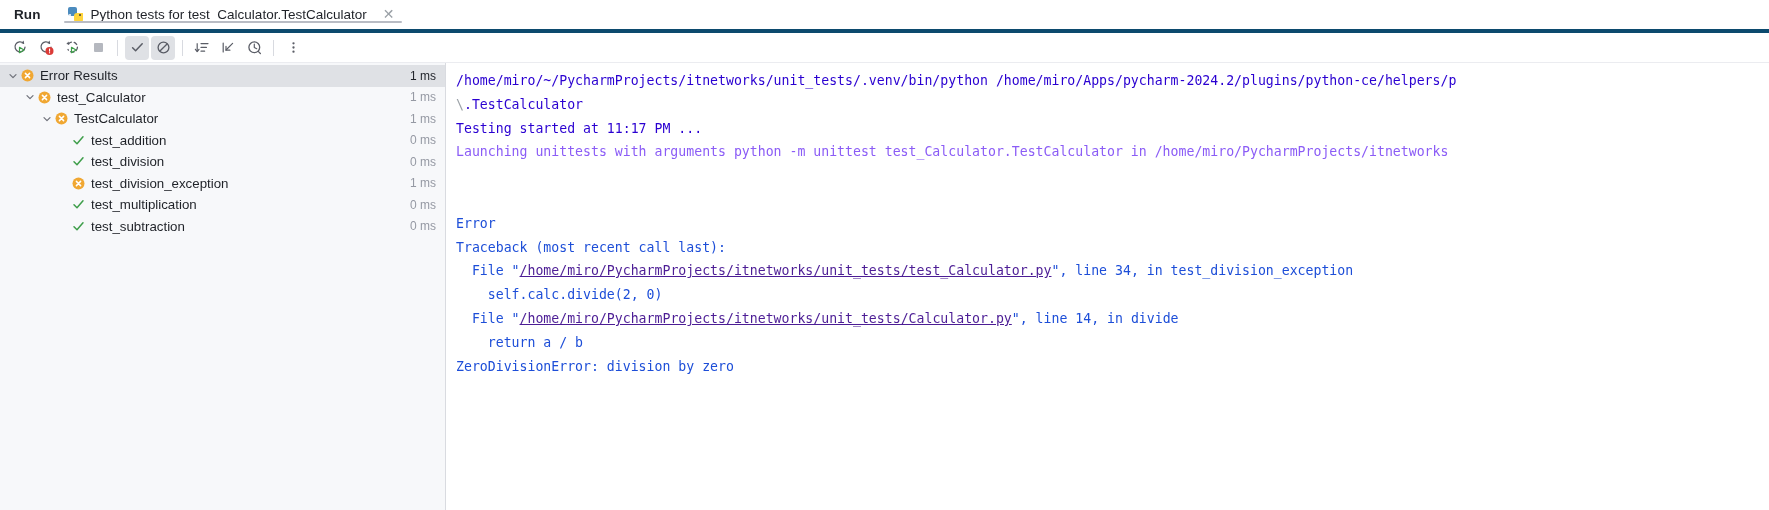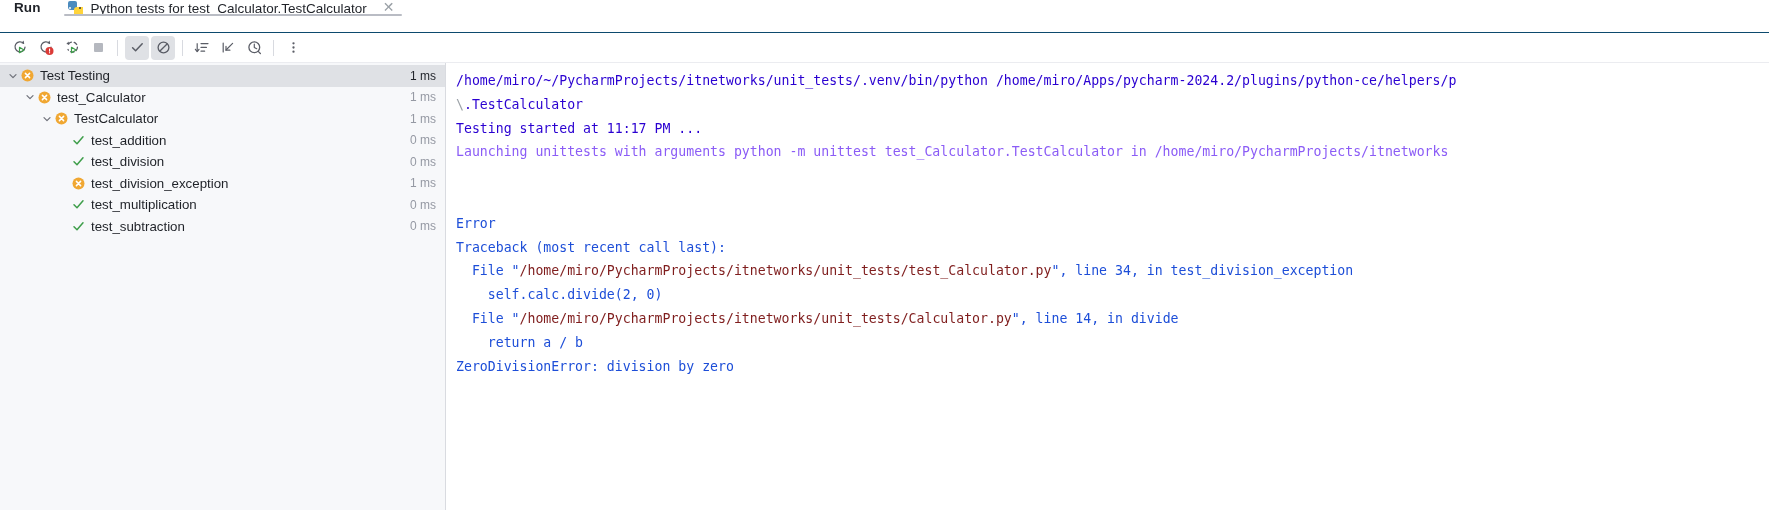--- a/index.html
+++ b/index.html
@@ -9,23 +9,23 @@
     background: #ffffff;
     font-family: "Liberation Sans", sans-serif;
     overflow: hidden;
   }
 
   #app { width: 1769px; height: 510px; display: flex; flex-direction: column; background:#ffffff; }
 
   
   .tabbar {
     height: 33px; min-height: 33px;
-    display: flex; align-items: flex-start;
+    display: flex; align-items: center;
     background: #ffffff;
-    border-bottom: 1px solid #0c4a6e;
+    border-bottom: 4px solid #0c4a6e;
     position: relative;
   }
   .runlabel {
     display: flex; align-items: center;
     padding: 0 14px 0 14px;
     font-size: 13.5px; font-weight: 700; color: #1f2228;
     letter-spacing: .1px;
   }
   .tabsep { width:1px; background:#ebecf0; margin: 5px 0 5px 0; }
   .tab {
@@ -127,21 +127,21 @@
     font-family: "DejaVu Sans Mono", "Liberation Mono", monospace;
     font-size: 13.2px;
     line-height: 23.8px;
     white-space: pre;
     overflow: hidden;
     color:#1f2228;
   }
   .c-blue { color:#2a00d1; }
   .c-black { color:#8b5cf6; }
   .c-red { color:#1d4ed8; }
-  .c-link { color:#7f1d1d; cursor:pointer; }
+  .c-link { color:#4c1d95; text-decoration: underline; cursor:pointer; }
   .c-gray { color:#9aa0a6; }
   .blank { height:23.8px; }
 </style>
 </head>
 <body>
 
 <div id="app">
 
   <div class="tabbar">
     <div class="runlabel">Run</div>
@@ -255,21 +255,21 @@
             <svg width="10" height="10" viewBox="0 0 10 10">
               <path d="M2 3.7 L5 6.7 L8 3.7" fill="none" stroke="#6e7079" stroke-width="1.2" stroke-linecap="round" stroke-linejoin="round"></path>
             </svg>
           </span>
           <span class="statusicon">
             <svg width="13" height="13" viewBox="0 0 13 13">
               <circle cx="6.5" cy="6.5" r="6" fill="#f0a732"></circle>
               <path d="M4.4 4.4 L8.6 8.6 M8.6 4.4 L4.4 8.6" stroke="#fff" stroke-width="1.5" stroke-linecap="round"></path>
             </svg>
           </span>
-          <span class="tlabel">Test Testing</span>
+          <span class="tlabel">Error Results</span>
           <span class="time">1 ms</span>
         </div>
         <div class="trow">
           <span style="display: inline-block; width: 17px;"></span>
           <span class="chev">
             <svg width="10" height="10" viewBox="0 0 10 10">
               <path d="M2 3.7 L5 6.7 L8 3.7" fill="none" stroke="#6e7079" stroke-width="1.2" stroke-linecap="round" stroke-linejoin="round"></path>
             </svg>
           </span>
           <span class="statusicon">

